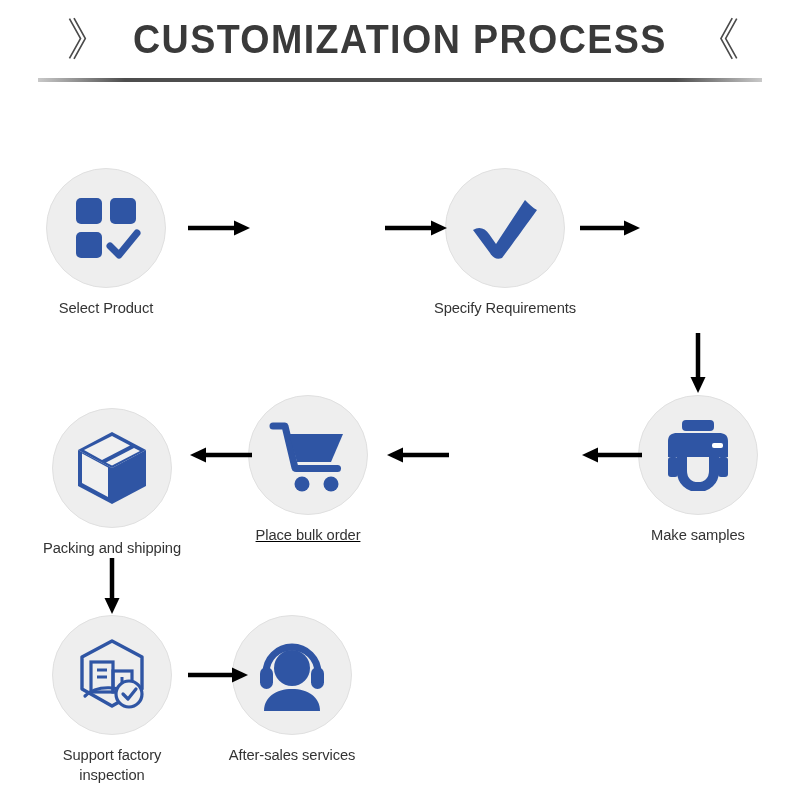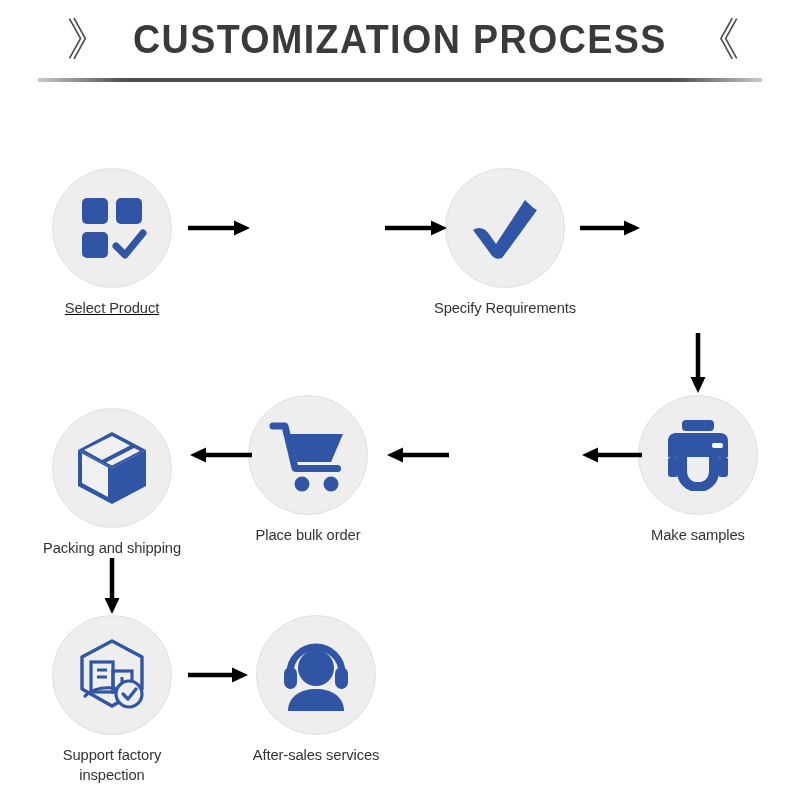--- a/index.html
+++ b/index.html
@@ -63,21 +63,21 @@
 
   <div class="header">
     <div class="title-row">
       <span class="chev chev-left">》</span>
       <span class="title-text">CUSTOMIZATION PROCESS</span>
       <span class="chev chev-right">《</span>
     </div>
     <div class="title-rule"></div>
   </div>
 
-  <div class="node" style="left:32px; top:168px;text-decoration:underline;">
+  <div class="node" style="left:26px; top:168px;">
     <div class="bubble">
       <svg width="72" height="72" viewBox="0 0 72 72">
         <rect x="6" y="6" width="26" height="26" rx="5" fill="#2f55a4"></rect>
         <rect x="40" y="6" width="26" height="26" rx="5" fill="#2f55a4"></rect>
         <rect x="6" y="40" width="26" height="26" rx="5" fill="#2f55a4"></rect>
         <path d="M40 54 L49 63 L67 41" fill="none" stroke="#2f55a4" stroke-width="7" stroke-linecap="round" stroke-linejoin="round"></path>
       </svg>
     </div>
     <div class="node-label">Select Product</div>
   </div>
@@ -130,21 +130,21 @@
         <path d="M74 22 L40 40 L40 76 L74 58 Z" fill="#2f55a4"></path>
 
         <path d="M6 22 L40 4 L74 22 L40 40 Z" fill="#2f55a4"></path>
         <path d="M12 22 L40 8 L58 17.5 L30 32 Z" fill="#f0f0f0"></path>
         <path d="M34 34.5 L62 20 L68 23 L40 37.5 Z" fill="#f0f0f0"></path>
       </svg>
     </div>
     <div class="node-label">Packing and shipping</div>
   </div>
 
-  <div class="node" style="left:228px; top:395px;">
+  <div class="node" style="left:228px; top:395px;text-decoration:underline;">
     <div class="bubble">
       <svg width="78" height="74" viewBox="0 0 78 74">
 
         <path d="M4 8 L16 8 L26 50" fill="none" stroke="#2f55a4" stroke-width="7" stroke-linecap="round" stroke-linejoin="round"></path>
 
         <path d="M20 16 L74 16 L62 44 L28 44 Z" fill="#2f55a4"></path>
 
         <rect x="24" y="47" width="48" height="7" rx="3.5" fill="#2f55a4"></rect>
 
         <circle cx="33" cy="66" r="7.5" fill="#2f55a4"></circle>
@@ -216,21 +216,21 @@
         <path d="M12 60 C24 48 48 50 62 60" fill="none" stroke="#2f55a4" stroke-width="3.2" stroke-linecap="round"></path>
 
         <circle cx="56" cy="58" r="13" fill="#eeeeee" stroke="#2f55a4" stroke-width="3.2"></circle>
         <path d="M50 58 L55 63 L63 53" fill="none" stroke="#2f55a4" stroke-width="3.2" stroke-linecap="round" stroke-linejoin="round"></path>
       </svg>
     </div>
     <div class="node-label">Support factory
 inspection</div>
   </div>
 
-  <div class="node" style="left:236px; top:615px;">
+  <div class="node" style="left:212px; top:615px;">
     <div class="bubble">
       <svg width="76" height="72" viewBox="0 0 76 72">
 
         <path d="M12 34 A26 26 0 0 1 64 34" fill="none" stroke="#2f55a4" stroke-width="7"></path>
 
         <rect x="6" y="28" width="13" height="22" rx="6.5" fill="#2f55a4"></rect>
         <rect x="57" y="28" width="13" height="22" rx="6.5" fill="#2f55a4"></rect>
 
         <circle cx="38" cy="29" r="18" fill="#2f55a4"></circle>
 

